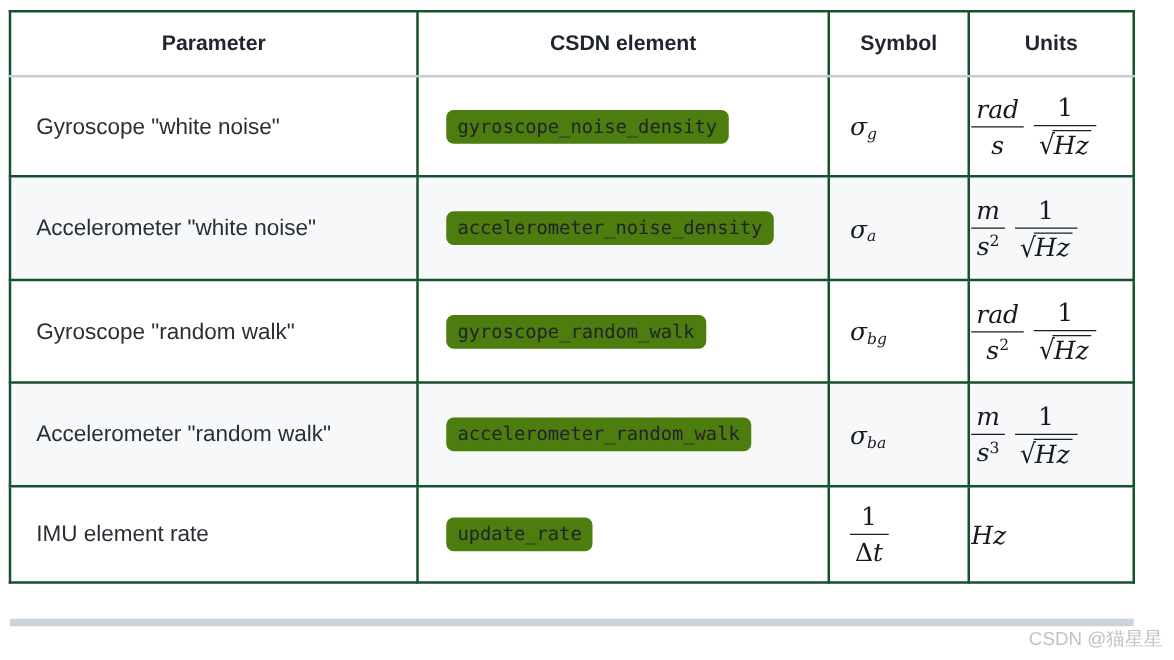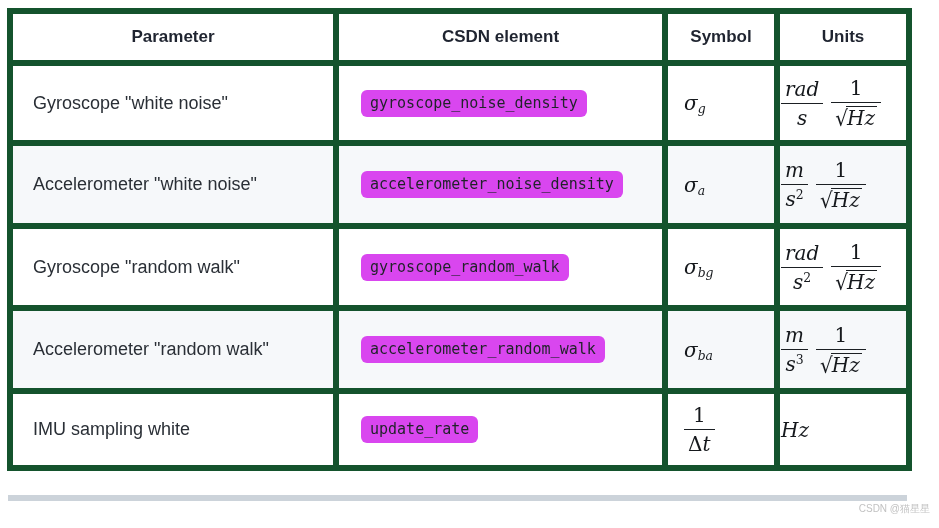--- a/index.html
+++ b/index.html
@@ -12,21 +12,21 @@
     overflow: hidden;
   }
 
   table.params {
     border-collapse: collapse;
     position: absolute;
     left: 7px; top: 8px;
     table-layout: fixed;
   }
   .params th, .params td {
-    border: 6px solid #14532d;
+    border: 2px solid #14532d;
     vertical-align: middle;
     box-sizing: border-box;
   }
   .params thead th {
     height: 52px;
     font-size: 17px;
     font-weight: 700;
     text-align: center;
     color: #1f2430;
     border-bottom: 2px solid #c6ccd4;
@@ -35,21 +35,21 @@
   .params tbody tr:nth-child(even) td { background: #f6f8fa; }
   .params tbody tr:nth-child(odd) td { background: #ffffff; }
 
   td.cell-param { font-size: 18px; padding-left: 20px; color: #2a2f36; }
   td.cell-yaml  { padding-left: 22px; }
   td.cell-symbol{ padding-left: 16px; }
   td.cell-units { }
 
   .code-pill {
     display: inline-block;
-    background: #d946ef;
+    background: #4d7c0f;
     border-radius: 6px;
     padding: 4px 9px 5px;
     font-family: "DejaVu Sans Mono", monospace;
     font-size: 15px;
     color: #1f2328;
     white-space: nowrap;
   }
 
   
   .math { font-family: "DejaVu Serif", serif; font-size: 20px; color: #16191d; }
@@ -87,21 +87,21 @@
   
   .footer-rule {
     position: absolute;
     left: 8px; top: 495px;
     width: 899px; height: 6px;
     background: #ccd3da;
   }
   .watermark {
     position: absolute;
     right: 9px; top: 502px;
-    font-size: 10px;
+    font-size: 15px;
     color: #c2c2c2;
     font-family: "Liberation Sans", sans-serif;
   }
 </style>
 </head>
 <body>
 
 <table class="params">
   <colgroup>
     <col style="width:326px">
@@ -189,21 +189,21 @@
           <span class="num mi">m</span>
           <span class="den"><span class="mi">s</span><sup>3</sup></span>
         </span><span class="frac">
           <span class="num mn">1</span>
           <span class="den sqrt"><span class="radical">√</span><span class="sqrt-arg mi">Hz</span></span>
         </span>
       </td>
     </tr>
 
     <tr style="height:77px;">
-      <td class="cell-param">IMU sampling white</td>
+      <td class="cell-param">IMU element rate</td>
       <td class="cell-yaml">
         <span class="code-pill">update_rate</span>
       </td>
       <td class="cell-symbol math">
         <span class="frac">
           <span class="num mn">1</span>
           <span class="den"><span class="mn">Δ</span><span class="mi">t</span></span>
         </span>
       </td>
       <td class="cell-units math">

